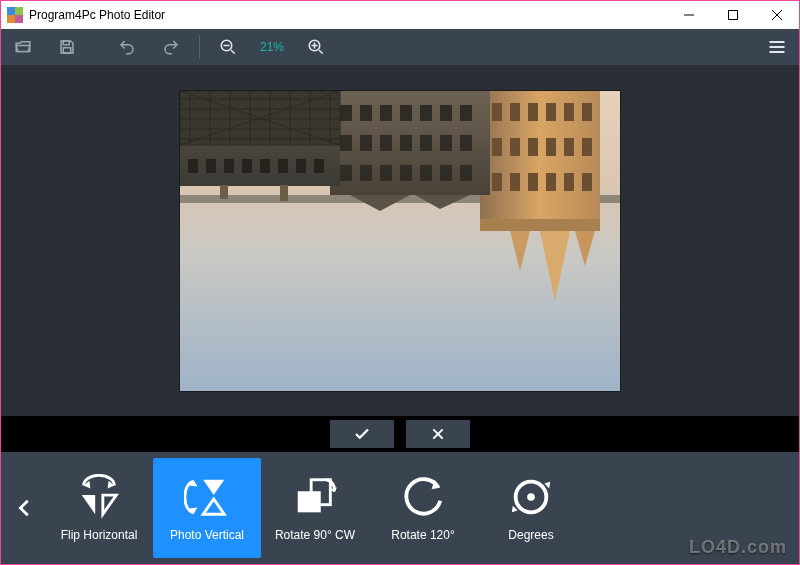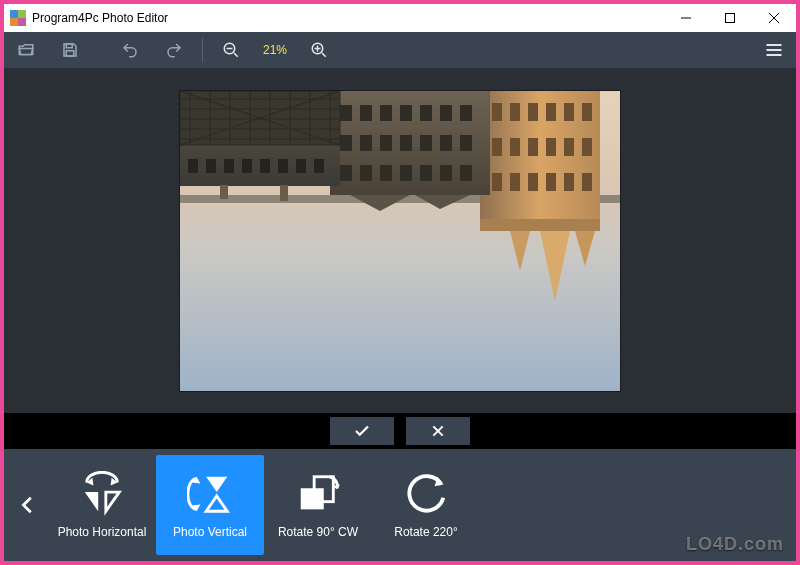--- a/index.html
+++ b/index.html
@@ -1,27 +1,27 @@
 <!DOCTYPE html>
 <html><head>
 <meta charset="utf-8">
 <style>
   * { box-sizing: border-box; margin: 0; padding: 0; font-family: "Segoe UI", Arial, sans-serif; }
   html, body { width: 800px; height: 565px; overflow: hidden; background: #fff; }
-  .window { width: 800px; height: 565px; border: 4px solid #ec4899; display: flex; flex-direction: column; background: #000; }
+  .window { width: 800px; height: 565px; border: 1px solid #ec4899; display: flex; flex-direction: column; background: #000; }
   
   .titlebar { height: 28px; background: #fff; display: flex; align-items: center; padding-left: 6px; color: #000; font-size: 12px; }
   .titlebar .app-icon { width: 16px; height: 16px; margin-right: 6px; display: inline-block; }
   .titlebar .spacer { flex: 1; }
   .titlebar .win-btn { width: 44px; height: 28px; display: flex; align-items: center; justify-content: center; color: #000; }
   
   .toolbar { height: 36px; background: #3a4450; display: flex; align-items: center; color: #cfd6dc; }
   .tool-btn { width: 44px; height: 36px; display: flex; align-items: center; justify-content: center; color: #9aa6b1; }
   .tool-sep { width: 1px; height: 24px; background: #58626e; margin: 0 6px; }
-  .zoom-label { color: #fde047; font-size: 12px; padding: 0 10px; min-width: 40px; text-align: center; }
+  .zoom-label { color: #14b8a6; font-size: 12px; padding: 0 10px; min-width: 40px; text-align: center; }
   .toolbar .spacer { flex: 1; }
   
   .canvas-stage { flex: 1; background: #2a2e35; display: flex; align-items: center; justify-content: center; position: relative; }
   .canvas-stage .photo { width: 440px; height: 300px; transform: scaleY(-1); box-shadow: 0 0 0 1px rgba(0,0,0,0.4); }
   
   .confirm-bar { height: 36px; background: #000; display: flex; align-items: center; justify-content: center; gap: 12px; }
   .confirm-btn { width: 64px; height: 28px; background: #3a4450; display: flex; align-items: center; justify-content: center; color: #fff; }
   
   .action-strip { height: 112px; background: #3a4450; display: flex; align-items: center; padding: 6px 10px 6px 4px; color: #e9edf1; position: relative; }
   .action-back { width: 40px; height: 100%; display: flex; align-items: center; justify-content: center; color: #fff; }
@@ -246,21 +246,21 @@
     <div class="action-item">
       <div class="icon-slot">
         <svg width="46" height="46" viewBox="0 0 48 48" fill="none" stroke="#fff" stroke-width="3">
           <path d="M8 12 A12 8 0 0 1 40 12"></path>
           <path d="M34 7 l6 5 -7 3" fill="#fff" stroke="none"></path>
           <path d="M14 7 l-6 5 7 3" fill="#fff" stroke="none"></path>
           <polygon points="6,22 20,22 20,42" fill="#fff" stroke="none"></polygon>
           <polygon points="42,22 28,22 28,42" fill="none" stroke="#fff"></polygon>
         </svg>
       </div>
-      <span>Photo Horizontal</span>
+      <span>Flip Horizontal</span>
     </div>
 
     <div class="action-item active">
       <div class="icon-slot">
         <svg width="46" height="46" viewBox="0 0 48 48" fill="none" stroke="#fff" stroke-width="3">
           <path d="M10 8 A8 14 0 0 0 10 40"></path>
           <path d="M5 12 l5-6 4 7" fill="#fff" stroke="none"></path>
           <path d="M5 36 l5 6 4-7" fill="#fff" stroke="none"></path>
           <polygon points="20,6 42,6 31,22" fill="#fff" stroke="none"></polygon>
           <polygon points="20,42 42,42 31,26" fill="none" stroke="#fff"></polygon>
@@ -282,20 +282,31 @@
       <span>Rotate 90° CW</span>
     </div>
 
     <div class="action-item">
       <div class="icon-slot">
         <svg width="46" height="46" viewBox="0 0 48 48" fill="none" stroke="#fff" stroke-width="4">
           <path d="M40 14 A18 18 0 1 0 42 28"></path>
           <path d="M36 6 l6 8 -9 2" fill="#fff" stroke="none"></path>
         </svg>
       </div>
-      <span>Rotate 220°</span>
-    </div>
-
+      <span>Rotate 120°</span>
+    </div>
+
+    <div class="action-item">
+      <div class="icon-slot">
+        <svg width="46" height="46" viewBox="0 0 48 48" fill="none" stroke="#fff" stroke-width="4">
+          <circle cx="24" cy="24" r="16"></circle>
+          <circle cx="24" cy="24" r="4" fill="#fff" stroke="none"></circle>
+          <path d="M38 10 l6 -2 -1 7" fill="#fff" stroke="none"></path>
+          <path d="M10 38 l-6 2 1 -7" fill="#fff" stroke="none"></path>
+        </svg>
+      </div>
+      <span>Degrees</span>
+    </div>
 
     <div class="watermark">LO4D.com</div>
   </div>
 
 </div>
 
 </body></html>

